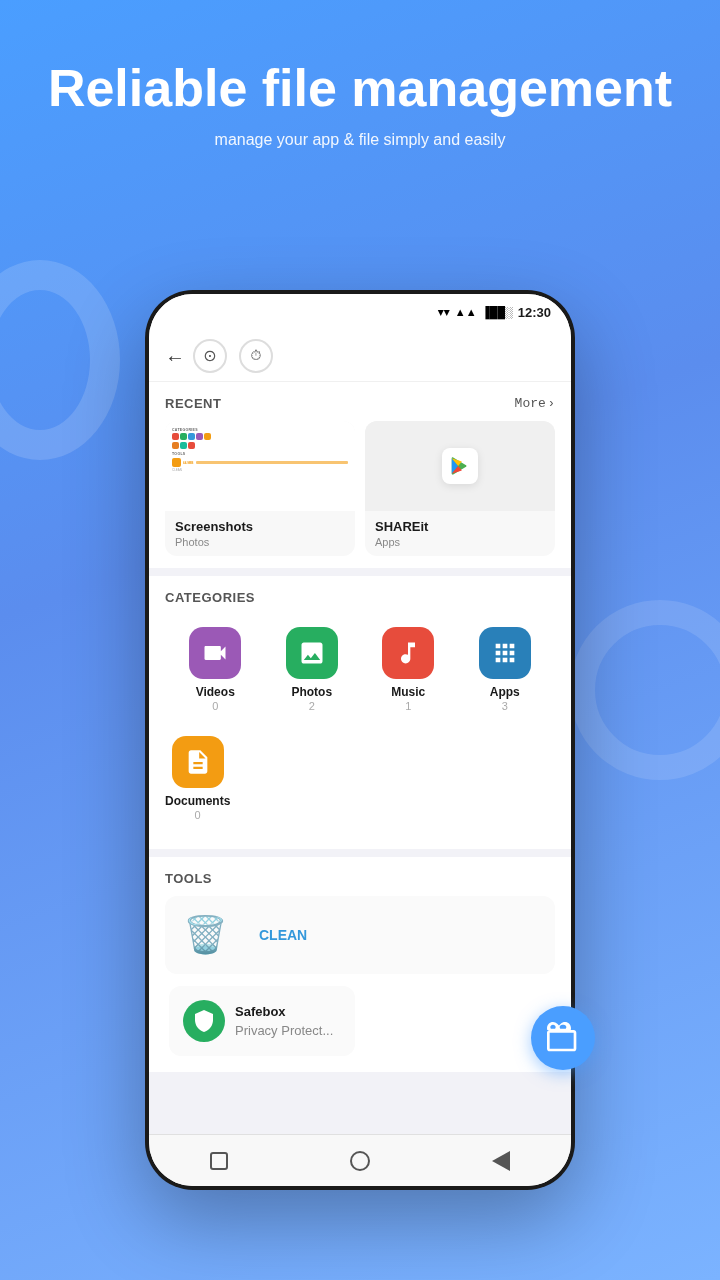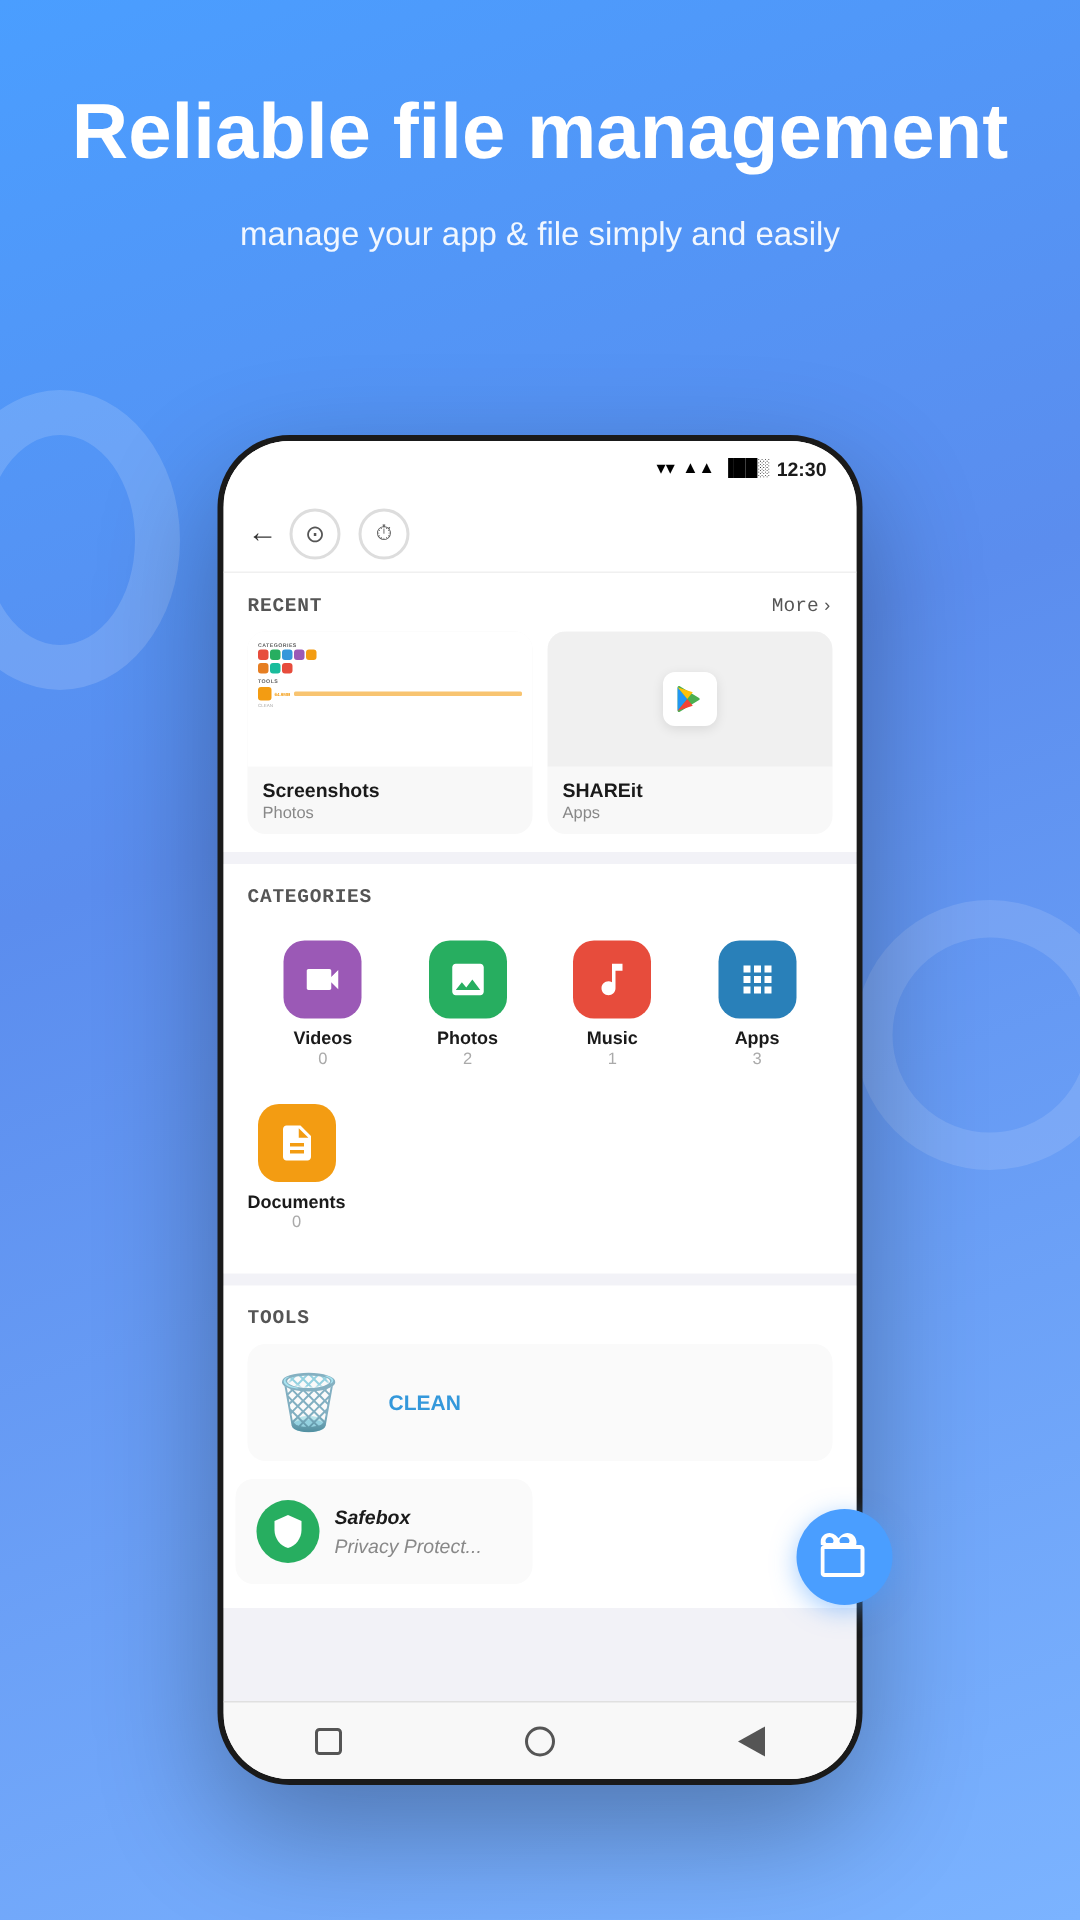--- a/index.html
+++ b/index.html
@@ -37,24 +37,24 @@
       padding: 60px 40px 20px 40px;
       text-align: center;
       position: relative;
       z-index: 2;
     }
     .main-title {
       font-size: 52px;
       font-weight: 900;
       color: white;
       line-height: 1.1;
-      margin-bottom: 24px;
+      margin-bottom: 12px;
     }
     .sub-title {
-      font-size: 22px;
+      font-size: 16px;
       font-weight: 400;
       color: rgba(255,255,255,0.92);
       line-height: 1.4;
     }
 
     
     .phone-mockup {
       position: absolute;
       left: 50%;
       transform: translateX(-50%);
@@ -153,21 +153,20 @@
       display: flex;
       align-items: center;
       justify-content: space-between;
       padding: 14px 16px 10px 16px;
     }
     .section-title {
       font-size: 13px;
       font-weight: 700;
       color: #555;
       letter-spacing: 0.5px;
-      font-family: Liberation Mono, monospace;
     }
     .more-link {
       font-size: 13px;
       color: #555;
       cursor: pointer;
       display: flex;
       align-items: center;
       gap: 2px;
       font-family: Liberation Mono, monospace;
     }
@@ -317,22 +316,21 @@
       background: none;
       color: #3498db;
       font-size: 14px;
       font-weight: 700;
       cursor: pointer;
     }
     .tools-grid {
       display: grid;
       grid-template-columns: 1fr 1fr;
       gap: 10px;
-      padding: 0 8px;
-      font-style: italic;
+      padding: 0 20px;
     }
     .tool-card {
       background: #fafafa;
       border-radius: 12px;
       padding: 14px;
       display: flex;
       align-items: center;
       gap: 10px;
       cursor: pointer;
     }

